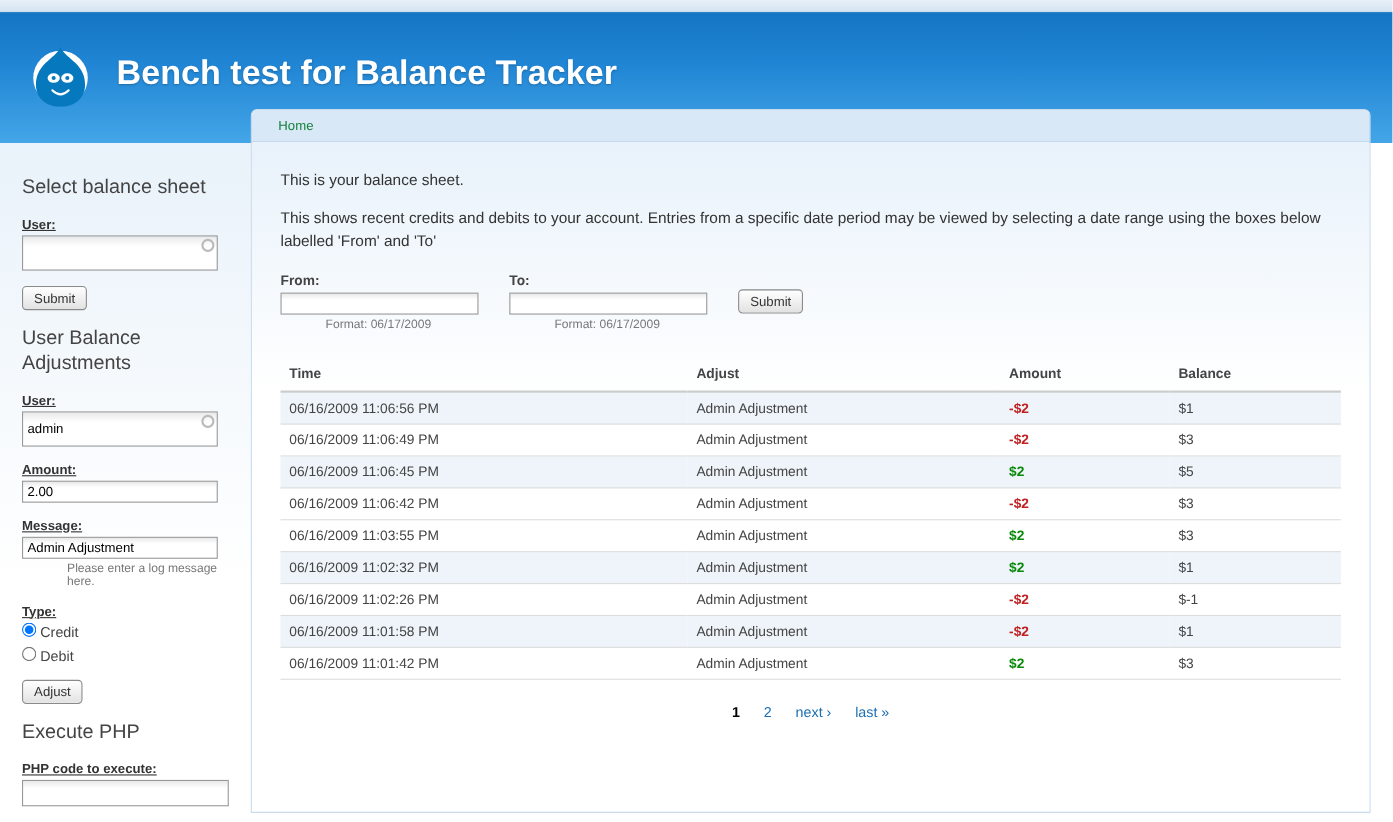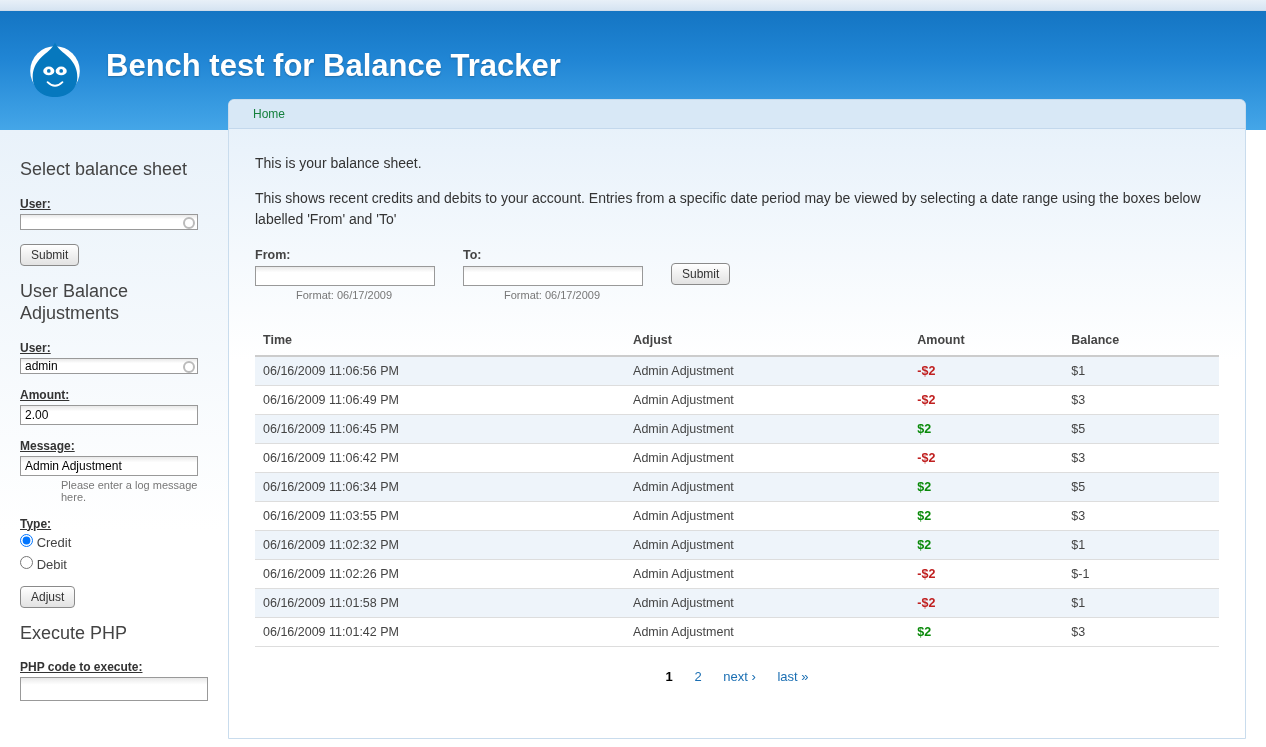--- a/index.html
+++ b/index.html
@@ -61,21 +61,21 @@
   }
   .sidebar .fld {
     margin-bottom: 14px;
   }
   .circ-input {
     position: relative;
     width: 178px;
   }
   .circ-input input {
     width: 100%;
-    height: 16px;
+    height: 32px;
     border: 1px solid #999;
     background: linear-gradient(to bottom,#e9e9e9,#fff 30%);
     padding: 1px 20px 1px 4px;
     font-size: 12px;
   }
   .circ-input .circ {
     position: absolute;
     right: 3px; top: 3px;
     width: 12px; height: 12px;
     border: 2px solid #bbb;
@@ -310,26 +310,20 @@
                 <td>Admin Adjustment</td>
                 <td class="amt-pos">$2</td>
                 <td>$5</td>
               </tr>
               <tr class="odd">
                 <td>06/16/2009 11:06:42 PM</td>
                 <td>Admin Adjustment</td>
                 <td class="amt-neg">-$2</td>
                 <td>$3</td>
               </tr>
-              <tr class="even">
-                <td>06/16/2009 11:06:34 PM</td>
-                <td>Admin Adjustment</td>
-                <td class="amt-pos">$2</td>
-                <td>$5</td>
-              </tr>
               <tr class="odd">
                 <td>06/16/2009 11:03:55 PM</td>
                 <td>Admin Adjustment</td>
                 <td class="amt-pos">$2</td>
                 <td>$3</td>
               </tr>
               <tr class="even">
                 <td>06/16/2009 11:02:32 PM</td>
                 <td>Admin Adjustment</td>
                 <td class="amt-pos">$2</td>

